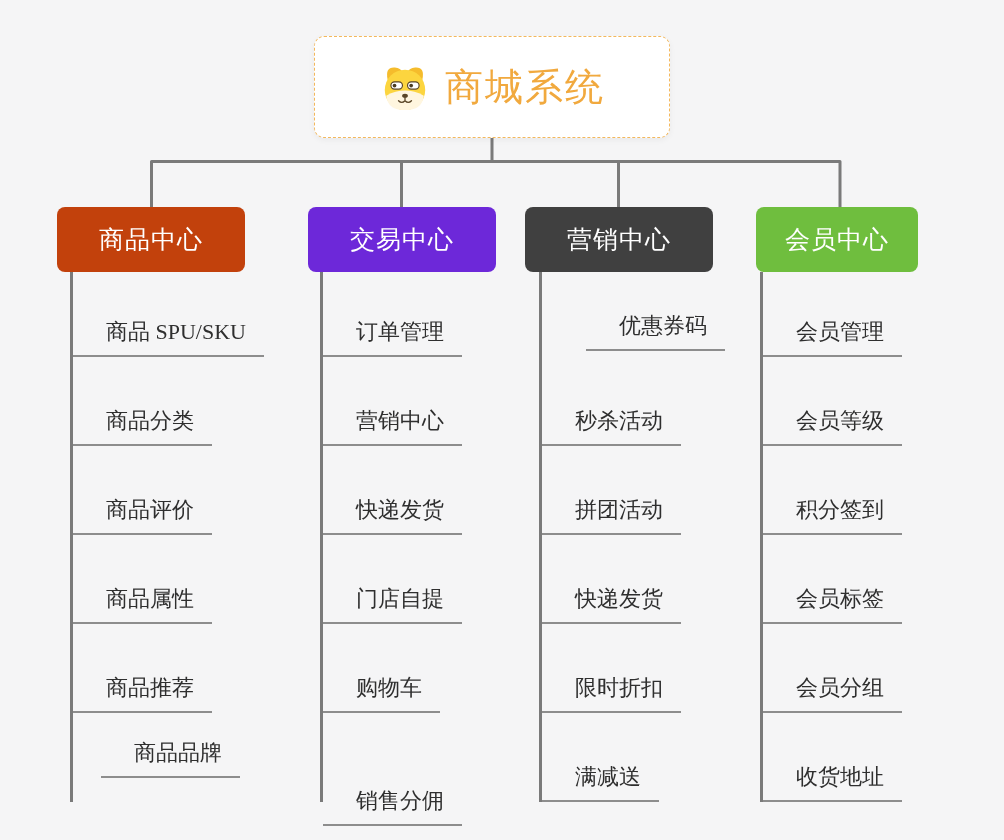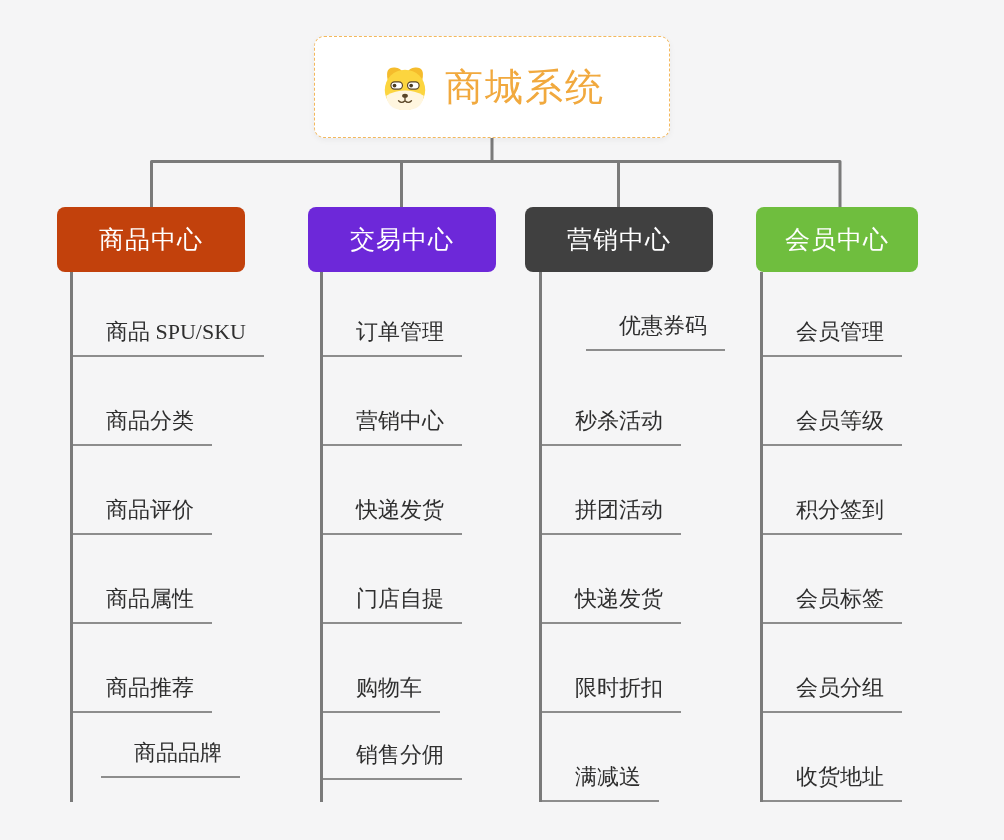--- a/index.html
+++ b/index.html
@@ -91,21 +91,21 @@
       <div class="leaf" style="top: 312px;">商品属性</div>
       <div class="leaf" style="top: 401px;">商品推荐</div>
       <div class="leaf" style="top: 466px; margin-left: 28px;">商品品牌</div>
     </div>
   <div class="leaf-col c1">
       <div class="leaf" style="top: 45px;">订单管理</div>
       <div class="leaf" style="top: 134px;">营销中心</div>
       <div class="leaf" style="top: 223px;">快递发货</div>
       <div class="leaf" style="top: 312px;">门店自提</div>
       <div class="leaf" style="top: 401px;">购物车</div>
-      <div class="leaf" style="top: 468px;">销售分佣</div>
+      <div class="leaf" style="top: 514px;">销售分佣</div>
     </div>
   <div class="leaf-col c2">
       <div class="leaf" style="top: 39px; margin-left: 44px;">优惠券码</div>
       <div class="leaf" style="top: 223px;">拼团活动</div>
       <div class="leaf" style="top: 134px;">秒杀活动</div>
       <div class="leaf" style="top: 312px;">快递发货</div>
       <div class="leaf" style="top: 401px;">限时折扣</div>
       <div class="leaf" style="top: 490px; text-align: right;">满减送</div>
     </div>
   <div class="leaf-col c3">

